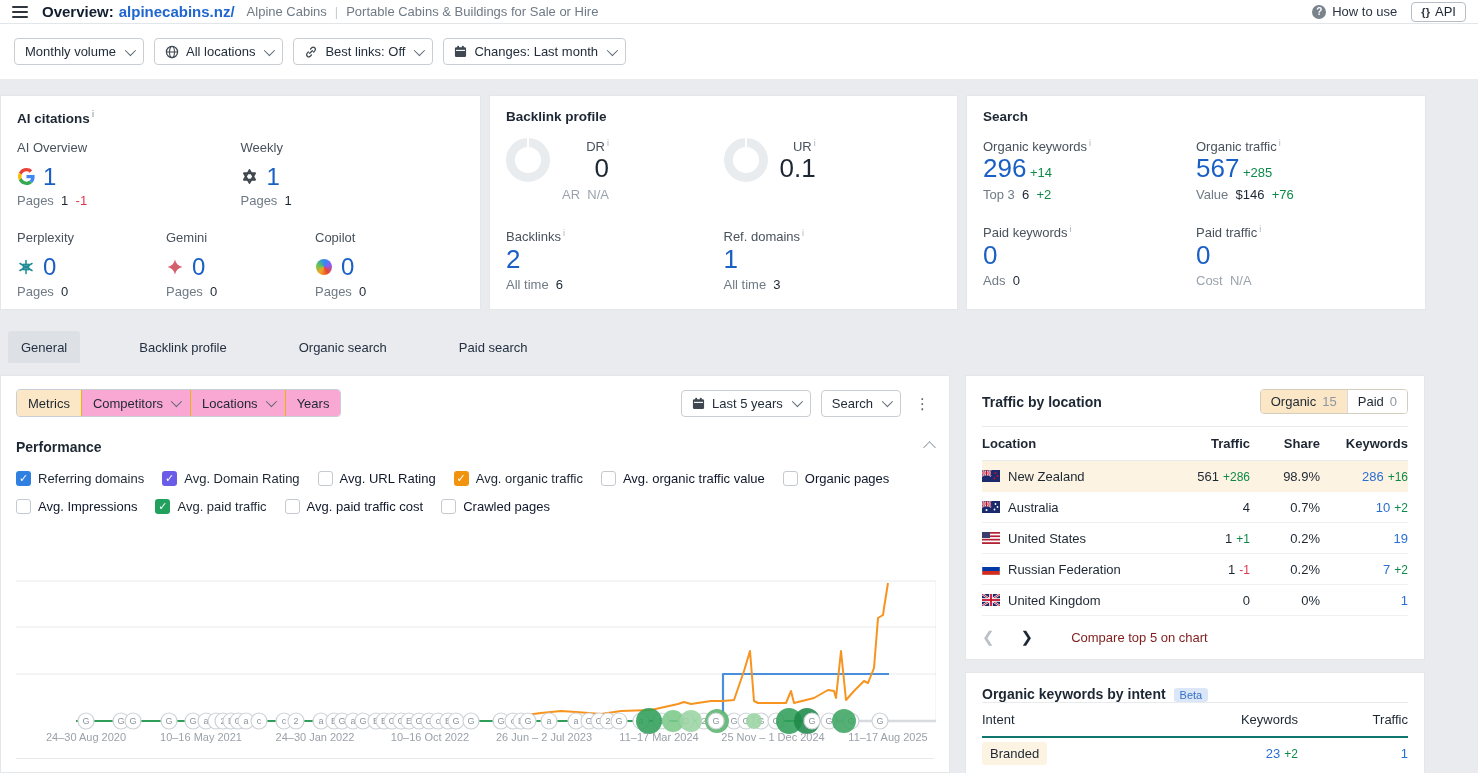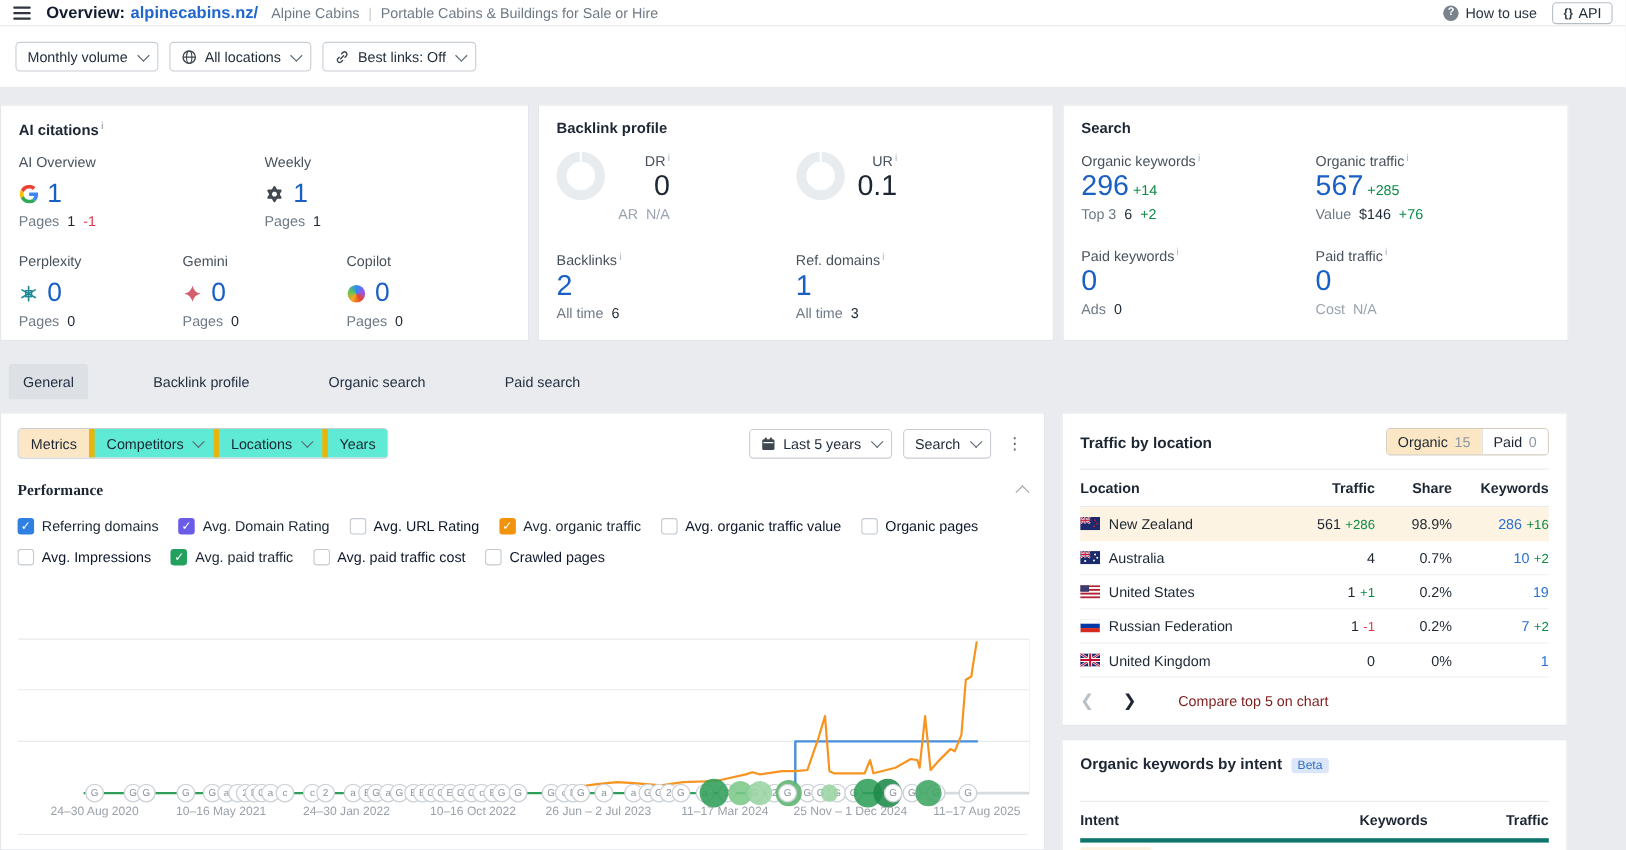--- a/index.html
+++ b/index.html
@@ -66,27 +66,27 @@
   .tab.active{background:#dde1e5;}
 
   
   .content{display:flex;margin-top:12px;align-items:flex-start;}
   .main-panel{width:950px;background:#fff;border:1px solid #e4e7ea;min-height:398px;padding:13px 15px 0;}
   .right-col{width:460px;margin-left:15px;display:flex;flex-direction:column;gap:12px;}
   .side-panel{background:#fff;border:1px solid #e4e7ea;padding:13px 16px;}
 
   .chart-toolbar{display:flex;align-items:center;}
   .seg-group{display:flex;border:1px solid #c9ced4;border-radius:4px;overflow:hidden;}
-  .seg{display:flex;align-items:center;gap:6px;padding:0 11px;height:26px;background:#5eead4;border-left:5px solid #eab308;cursor:pointer;}
+  .seg{display:flex;align-items:center;gap:6px;padding:0 11px;height:26px;background:#f9a8d4;border-left:1px solid #eab308;cursor:pointer;}
   .seg:first-child{border-left:none;}
   .seg.hl{background:#fbe7c6;text-align:right;}
   .tb-right{margin-left:auto;display:flex;align-items:center;gap:10px;}
   .kebab{color:#5a6570;font-size:15px;letter-spacing:0;line-height:1;padding:0 4px;cursor:pointer;}
 
-  .perf-head{display:flex;align-items:center;margin-top:22px;font-family:Liberation Serif, serif;}
+  .perf-head{display:flex;align-items:center;margin-top:22px;}
   .perf-title{font-weight:bold;font-size:14px;}
   .collapse{margin-left:auto;width:9px;height:9px;border-left:1.5px solid #98a1aa;border-top:1.5px solid #98a1aa;transform:rotate(45deg);cursor:pointer;}
 
   .checks{margin-top:16px;display:flex;flex-direction:column;gap:13px;}
   .check-row{display:flex;gap:18px;}
   .chk{display:flex;align-items:center;gap:7px;cursor:pointer;}
   .box{width:15px;height:15px;border-radius:3px;border:1px solid #c4cacf;background:#fff;display:flex;align-items:center;justify-content:center;color:#fff;font-size:11px;}
   .chk.on .box{border:none;}
   .chk .txt{color:#0f172a;}
   .chk.on .txt{color:#1d2733;}
@@ -111,21 +111,21 @@
   .flag{display:inline-block;line-height:0;}
   .kw{color:#2a6fd2;cursor:pointer;}
   .dsm{font-size:12px;margin-left:4px;}
   .pager{display:flex;align-items:center;margin-top:12px;gap:26px;}
   .pg{font-size:15px;cursor:pointer;}
   .pg.prev{color:#b9c0c7;}
   .pg.next{color:#1d2733;}
   .cmp{color:#7f1d1d;cursor:pointer;margin-left:12px;}
 
   .beta{background:#dbe7f8;color:#3571c7;font-size:11px;padding:1px 6px;border-radius:3px;margin-left:8px;font-weight:normal;}
-  .int-hrow{display:grid;grid-template-columns:1fr 95px 110px;border-top:1px solid #e8eaec;border-bottom:4px solid #0f766e;padding:9px 0;font-weight:bold;margin-top:26px;}
+  .int-hrow{display:grid;grid-template-columns:1fr 95px 110px;border-top:1px solid #e8eaec;border-bottom:2px solid #0f766e;padding:9px 0;font-weight:normal;margin-top:0;}
   .int-row{display:grid;grid-template-columns:1fr 95px 110px;align-items:center;height:31px;}
   .int-chip{background:#fdf3e2;padding:4px 8px;border-radius:3px;}
 
   svg text{font-family:"Liberation Sans","DejaVu Sans",sans-serif;}
 </style>
 </head>
 <body>
 
 <div class="topbar">
   <div class="burger">
@@ -172,20 +172,32 @@
       <span class="dicon">
         <svg width="14" height="14" viewBox="0 0 16 16">
           <g stroke="#3f4750" stroke-width="1.5" fill="none" stroke-linecap="round">
             <path d="M6.5 9.5 L9.5 6.5"></path>
             <path d="M7.5 4.5 L9 3 a2.5 2.5 0 0 1 3.5 3.5 L11 8"></path>
             <path d="M8.5 11.5 L7 13 a2.5 2.5 0 0 1 -3.5-3.5 L5 8"></path>
           </g>
         </svg>
       </span>
       <span>Best links: Off</span>
+      <span class="chev"></span>
+    </div>
+    <div class="drop">
+      <span class="dicon">
+        <svg width="13" height="13" viewBox="0 0 14 14">
+          <rect x="1" y="2.5" width="12" height="10.5" rx="1.5" fill="#3f4750"></rect>
+          <rect x="3.5" y="0.8" width="2" height="3" rx="0.8" fill="#3f4750"></rect>
+          <rect x="8.5" y="0.8" width="2" height="3" rx="0.8" fill="#3f4750"></rect>
+          <rect x="2.2" y="5.2" width="9.6" height="1.2" fill="#fff"></rect>
+        </svg>
+      </span>
+      <span>Changes: Last month</span>
       <span class="chev"></span>
     </div>
   </div>
 
 <div class="cards">
 
   <div class="card card1">
     <div class="card-title"><span>AI citations</span><sup class="info">i</sup></div>
     <div class="ai-grid-top" id="ai-top">
         <div class="ai-item">

